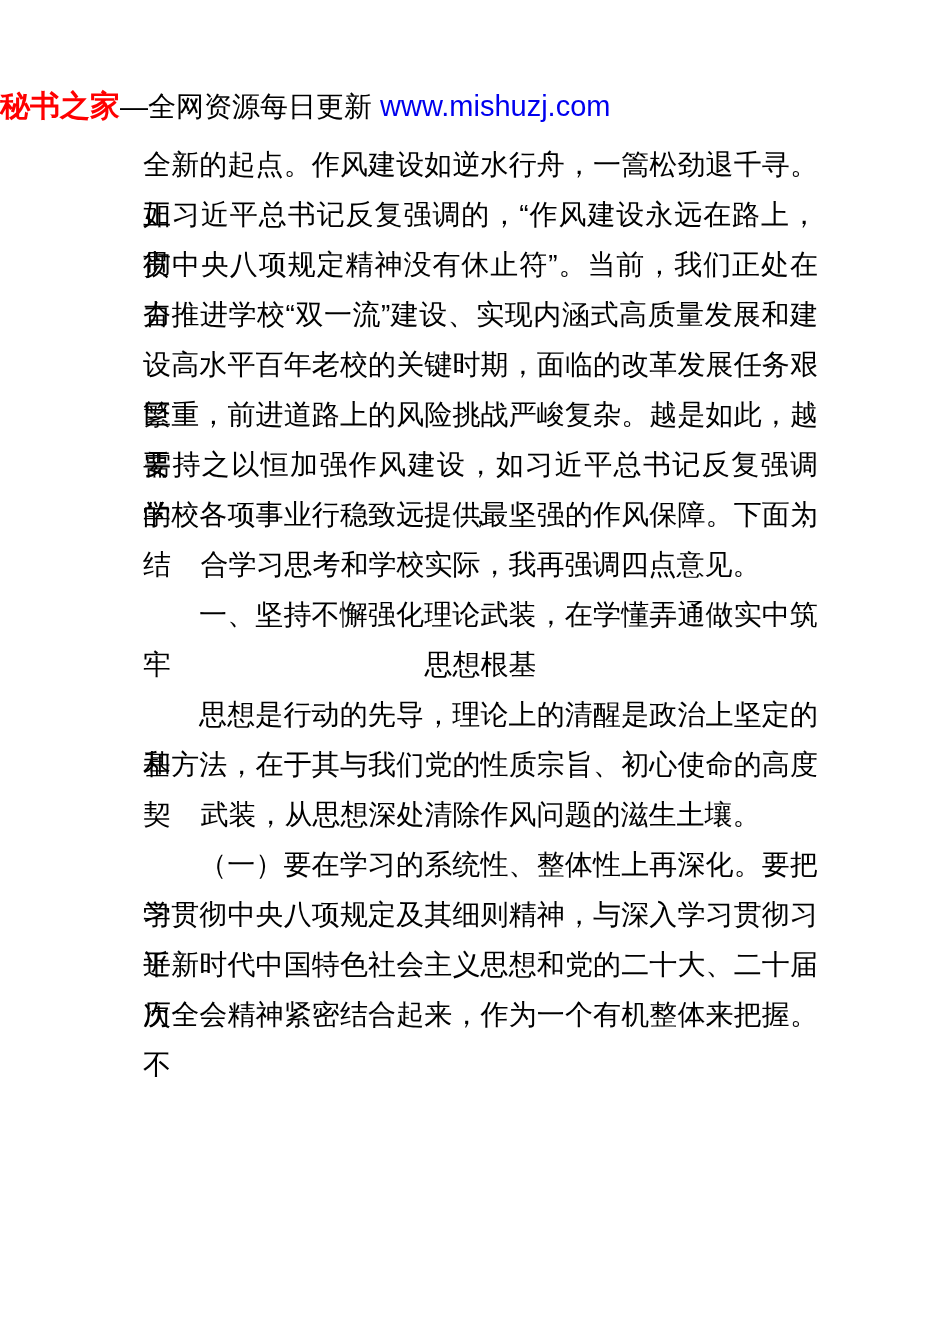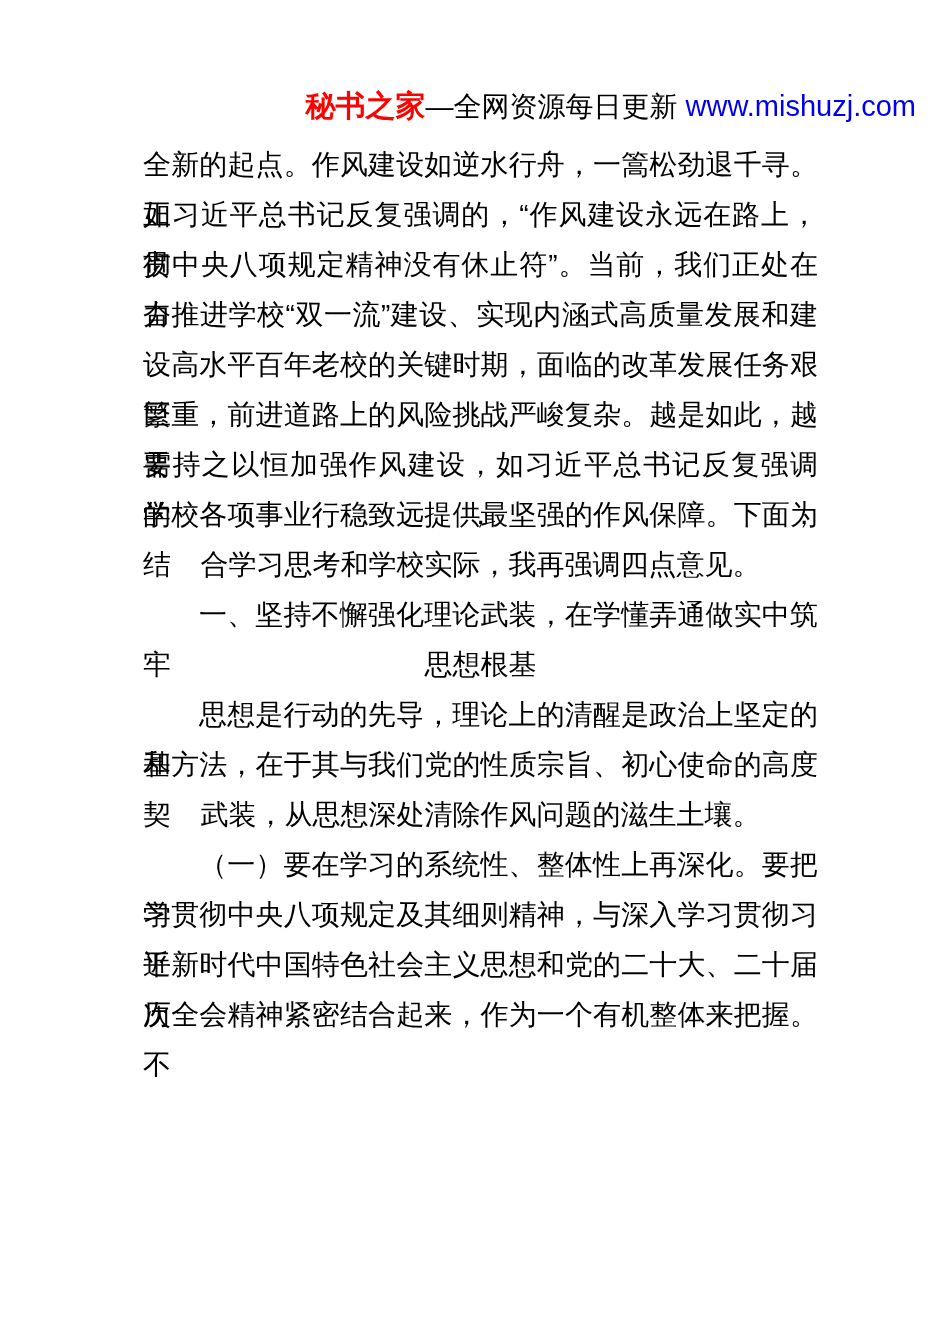--- a/index.html
+++ b/index.html
@@ -9,21 +9,21 @@
     height: 1344px;
     position: relative;
     font-family: "Liberation Sans", sans-serif;
     overflow: hidden;
   }
   .page-header {
     position: absolute;
     top: 88px;
     left: 0;
     width: 916px;
-    text-align: right;
+    text-align: left;
     font-size: 28px;
     line-height: 36px;
     white-space: nowrap;
   }
   .brand {
     color: #ff0000;
     font-weight: bold;
     font-size: 30px;
   }
   .tagline {

